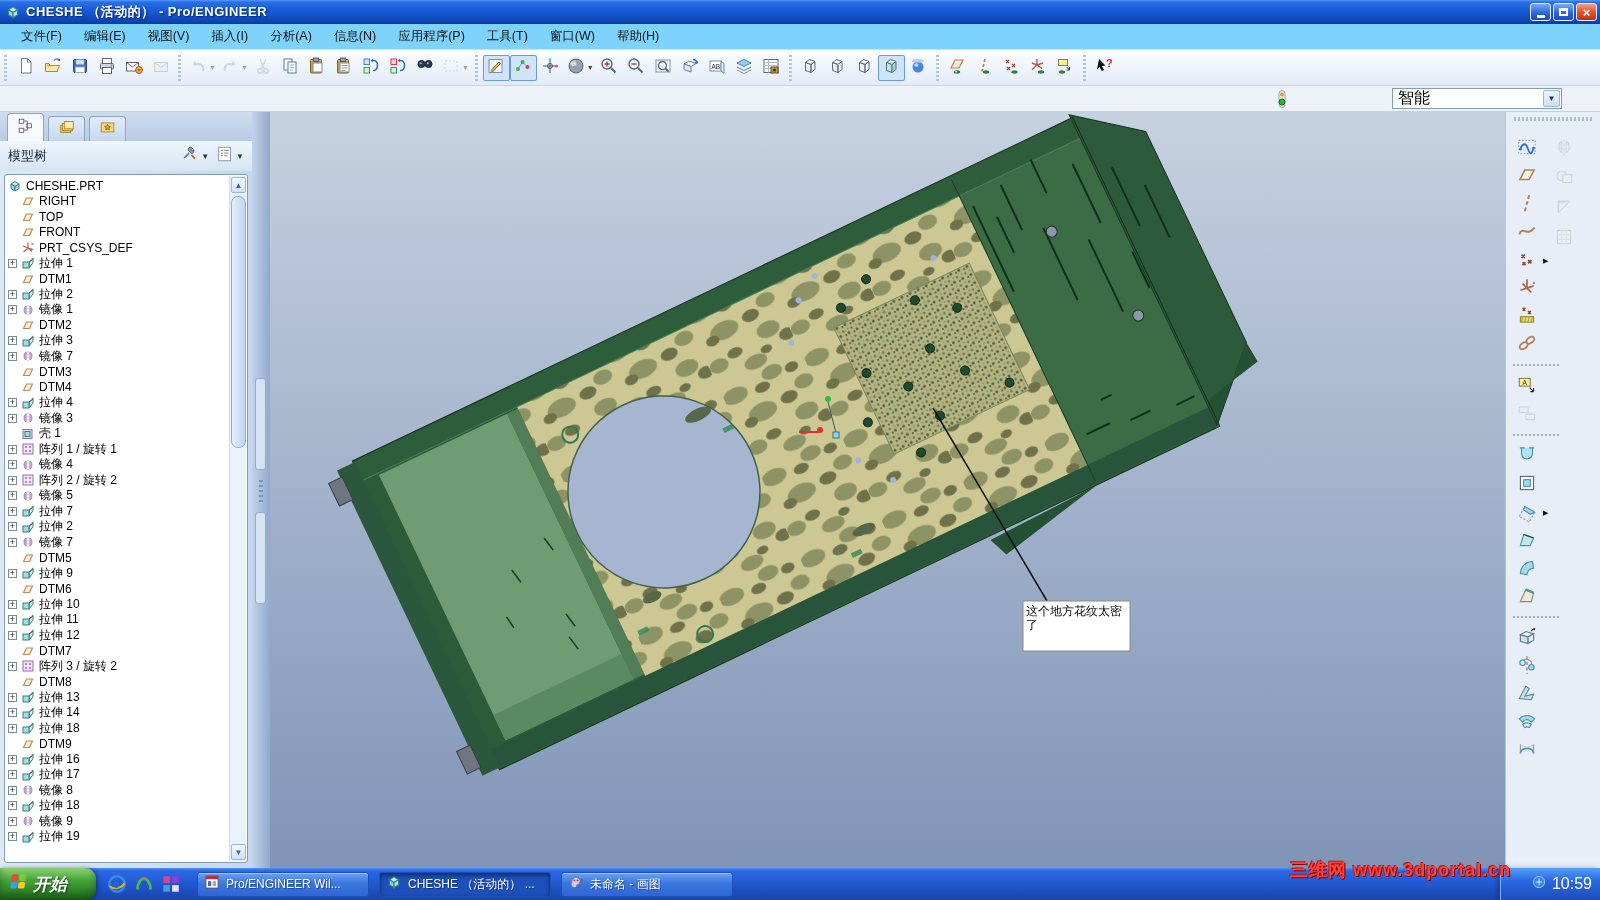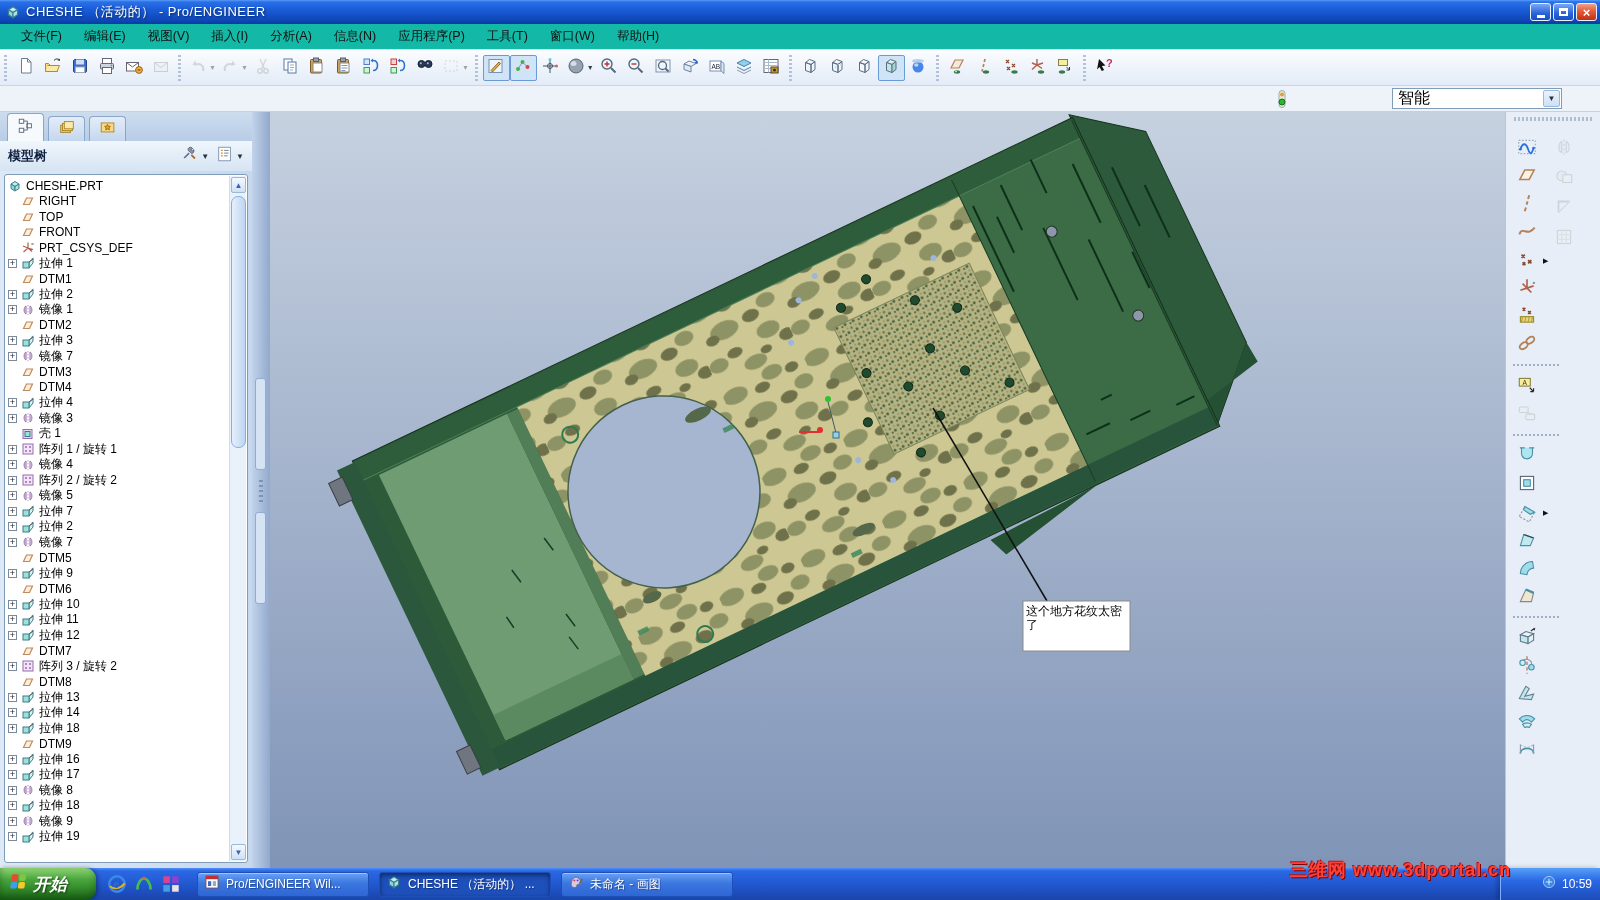--- a/index.html
+++ b/index.html
@@ -3,29 +3,29 @@
 <meta charset="utf-8">
 <style>
 *{margin:0;padding:0;box-sizing:border-box}
 html,body{width:1600px;height:900px;overflow:hidden}
 body{font-family:"Liberation Sans",sans-serif;background:#000}
 #window{position:relative;width:1600px;height:900px;background:#ecf2fa;overflow:hidden}
 
 
 .titlebar{height:24px;background:linear-gradient(180deg,#5a9cf8 0%,#2a70e8 8%,#1a5cd8 40%,#0d45b4 88%,#0a3a9a 100%);display:flex;align-items:center;padding:0 3px}
 .app-icon16{width:16px;height:16px;margin-left:2px}
-.title-text{color:#fff;font-weight:normal;font-size:13px;text-shadow:1px 1px 2px #052a6a;margin-left:5px;flex:1;letter-spacing:.5px}
+.title-text{color:#fff;font-weight:bold;font-size:13px;text-shadow:1px 1px 2px #052a6a;margin-left:5px;flex:1;letter-spacing:.5px}
 .win-btn{width:21px;height:18px;margin-left:2px;border:1px solid #e8f0ff;border-radius:3px;display:flex;align-items:center;justify-content:center;color:#fff;font-weight:bold;font-size:13px;line-height:1}
 .btn-min,.btn-restore{background:linear-gradient(180deg,#7aa8f4,#2a62d8 60%,#1a4fc0)}
 .btn-close{background:linear-gradient(180deg,#f0a088,#e25b3a 45%,#c03010)}
 .btn-min i{display:block;width:8px;height:3px;background:#fff;margin-top:9px}
 .btn-restore i{display:block;width:9px;height:8px;border:2px solid #fff;border-top-width:3px}
 
 
-.menubar{height:26px;background:#14b8a6;border-bottom:1px solid #d5e0ee;display:flex;align-items:center;padding-left:10px}
+.menubar{height:26px;background:#7dd3fc;border-bottom:1px solid #d5e0ee;display:flex;align-items:center;padding-left:10px}
 .menu-item{font-size:12.5px;color:#111;padding:4px 11px;cursor:default}
 
 
 .toolbar1{height:36px;background:linear-gradient(180deg,#fbfdff,#e2ebf7);border-bottom:1px solid #c9d6e6;display:flex;align-items:center}
 .tb-handle{width:6px;height:26px;margin:0 3px;background:repeating-linear-gradient(180deg,#b3c2d6 0 2px,rgba(0,0,0,0) 2px 4px);background-size:3px 100%;background-repeat:no-repeat;background-position:1px 0}
 .tb-btn{height:26px;min-width:27px;border:1px solid rgba(0,0,0,0);border-radius:2px;display:flex;align-items:center;justify-content:center;padding:0 1px}
 .tb-btn.pressed{background:#cfe4f7;border-color:#6b9bd2}
 .tb-btn.disabled{opacity:.45;filter:grayscale(.8)}
 .tb-dd{font-size:7px;color:#345;margin-left:1px}
 .toolbar2{height:26px;background:#eef3fa;border-bottom:1px solid #c2d0e2;position:relative}
@@ -36,21 +36,21 @@
 
 
 #main{position:absolute;top:112px;left:0;width:1600px;height:756px;background:#b9c8de}
 
 
 .tree-panel{position:absolute;left:0;top:0;width:252px;height:756px;background:linear-gradient(90deg,#dde9f6,#c6d8ee)}
 .tree-tabs{height:29px;display:flex;align-items:flex-end;padding-left:7px;background:linear-gradient(180deg,#cddded,#b7cce6)}
 .tree-tab{width:37px;height:25px;border:1px solid #8aa6c8;border-bottom:none;border-radius:4px 4px 0 0;background:linear-gradient(180deg,#e4edf8,#c4d7ef);margin-right:4px;display:flex;align-items:center;justify-content:center}
 .tree-tab.active{background:#f7fafd;height:28px}
 .tree-header{height:30px;display:flex;align-items:center;padding:0 8px;background:linear-gradient(180deg,#f0f6fc,#d6e4f3)}
-.tree-title{font-size:13px;font-weight:bold;color:#102040;flex:1}
+.tree-title{font-size:13px;font-weight:normal;color:#102040;flex:1}
 .hdr-btn{display:flex;align-items:center;margin-left:7px}
 .hdr-dd{font-size:8px;color:#234;margin-left:2px}
 .tree-box{position:absolute;left:4px;top:62px;width:244px;bottom:5px;background:#fff;border:1px solid #7f9db9;border-radius:3px}
 .tree-rows{position:absolute;left:3px;top:3px;right:18px;bottom:2px;overflow:hidden}
 .trow{height:15.5px;display:flex;align-items:center;font-size:12px;white-space:nowrap;color:#000}
 .expander{width:9px;height:9px;flex:none;border:1px solid #7a8a9a;background:#fff;font-size:9px;line-height:7px;text-align:center;color:#223;margin-right:4px}
 .noexp{width:13px;flex:none}
 .ticon{margin-right:4px;display:flex;flex:none}
 .vscroll{position:absolute;right:1px;top:1px;width:17px;bottom:1px;background:#e9f1fa;border-left:1px solid #cddcee}
 .sbtn{position:absolute;width:15px;height:16px;left:1px;background:linear-gradient(180deg,#f4f9ff,#cfe0f5);border:1px solid #9ab8dc;border-radius:2px;color:#3a62a8;font-size:8px;display:flex;align-items:center;justify-content:center}
@@ -78,21 +78,21 @@
 
 .taskbar{position:absolute;top:868px;left:0;width:1600px;height:32px;background:linear-gradient(180deg,#4f8ef8 0%,#2a68e4 9%,#2258d0 50%,#1a46ae 95%);display:flex;align-items:center;z-index:5}
 .start-btn{height:32px;width:96px;flex:none;border-radius:0 11px 11px 0;background:linear-gradient(180deg,#8fd475 0%,#4aa73e 35%,#2f8527 70%,#1f6b1a 100%);display:flex;align-items:center;padding-left:7px;box-shadow:inset 0 -4px 7px rgba(0,40,0,.35),2px 0 4px rgba(0,0,0,.35)}
 .start-label{color:#fff;font-weight:bold;font-style:italic;font-size:17px;margin-left:4px;text-shadow:1px 1px 2px #143d10}
 .ql{display:flex;align-items:center;margin-left:10px}
 .ql-item{width:22px;height:22px;margin-right:5px}
 .task-btn{width:172px;height:25px;margin-left:10px;border-radius:3px;background:linear-gradient(180deg,#6ba0f4,#3a77e0 45%,#2f66d4);border:1px solid #1c4fb8;display:flex;align-items:center;padding:0 6px;box-shadow:inset 0 1px 0 rgba(255,255,255,.4)}
 .task-btn.active{background:#1e50bc;box-shadow:inset 0 2px 5px rgba(0,0,0,.5)}
 .task-label{color:#fff;font-size:12px;margin-left:6px;white-space:nowrap;overflow:hidden;text-shadow:1px 1px 1px rgba(0,0,30,.4)}
 .tray{position:absolute;right:0;top:0;height:32px;width:100px;background:linear-gradient(180deg,#55a0f8,#2a68e4 40%,#1d4cb8);border-left:1px solid #7ab0ff;box-shadow:-3px 0 5px rgba(0,0,20,.25);display:flex;align-items:center;justify-content:flex-end;padding-right:8px}
-.tray-time{color:#fff;font-size:12px;margin-left:5px}
+.tray-time{color:#fff;font-size:16px;margin-left:5px}
 .watermark{position:absolute;left:1290px;top:858px;font-size:18px;font-weight:bold;color:#ff4238;text-shadow:1px 1px 0 #7a0000,-1px -1px 0 #c01010;letter-spacing:1px;z-index:9}
 </style>
 </head>
 <body>
 
 <div id="window">
 
   <div class="titlebar">
     <span class="app-icon16"><svg width="16" height="16" viewBox="0 0 14 14">
           <path d="M3 5l4-2.5L11 5 7 7.5z" fill="#bfeef0" stroke="#3d7d8a"></path>

